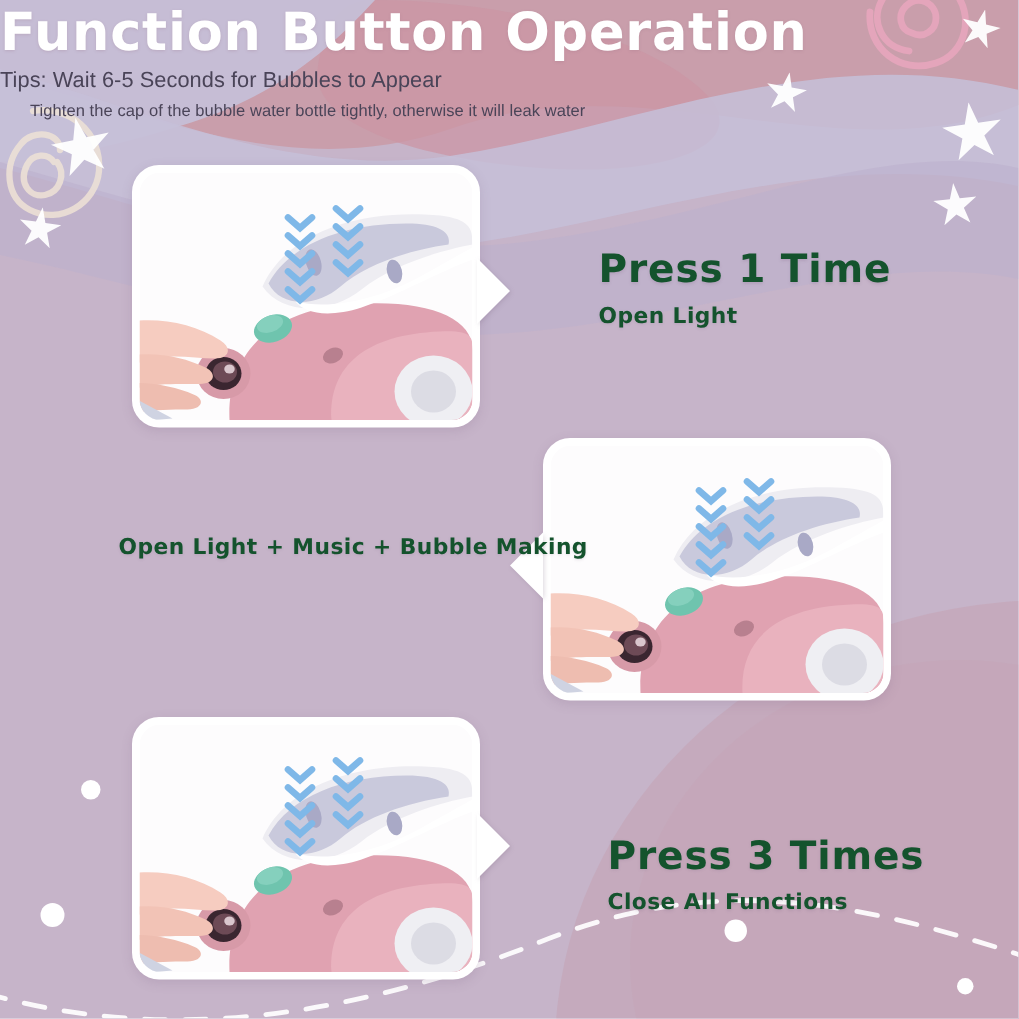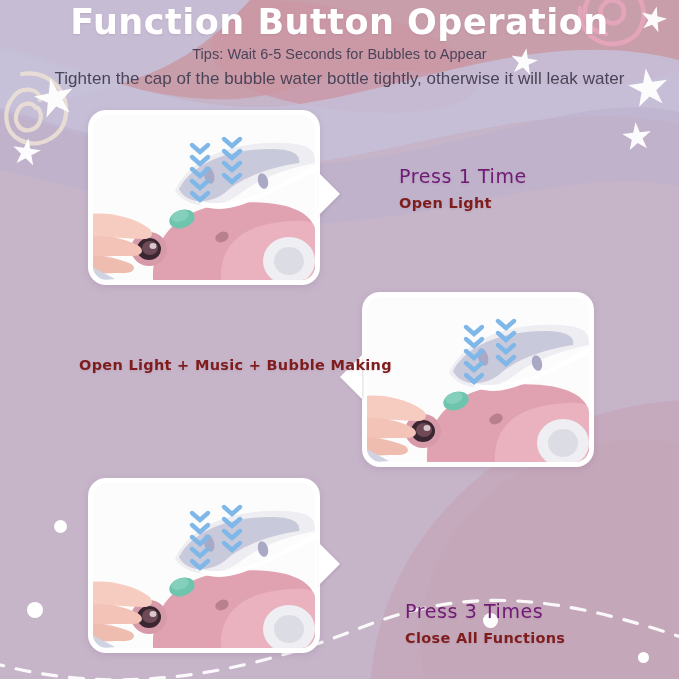--- a/index.html
+++ b/index.html
@@ -28,21 +28,20 @@
     height: 679px;
     pointer-events: none;
   }
 
   
   .header {
     position: absolute;
     top: 0;
     left: 0;
     width: 679px;
-    text-align: center;
     z-index: 20;
   }
 
   .title {
     margin: 0;
     padding-top: 2px;
     font-family: "DejaVu Sans", sans-serif;
     font-size: 35px;
     font-weight: bold;
     letter-spacing: 0.5px;
@@ -53,21 +52,22 @@
 
   .subtitle {
     margin: 0;
     font-family: "Liberation Sans", sans-serif;
     font-size: 14.5px;
     color: #4a4458;
     line-height: 1.55;
     letter-spacing: 0.05px;
   }
   .subtitle.line2 {
-    font-size: 17px;
+    font-size: 11px;
+    padding-left: 20px;
   }
 
   
   .photo-card {
     position: absolute;
     border-radius: 18px;
     background: #ffffff;
     box-shadow: 0 2px 7px rgba(120,95,125,0.18);
     overflow: hidden;
     z-index: 14;
@@ -104,41 +104,41 @@
   }
   .arrow1 { left: 318px; top: 172px; }
   .arrow2 { left: 340px; top: 355px; }
   .arrow3 { left: 318px; top: 542px; }
 
   
   .step-text { position: absolute; z-index: 20; }
   .step-head {
     margin: 0;
     font-family: "DejaVu Sans", sans-serif;
-    font-size: 19px;
-    font-weight: normal;
-    color: #701a75;
+    font-size: 26px;
+    font-weight: bold;
+    color: #14532d;
     letter-spacing: 0.6px;
     line-height: 1.2;
     text-shadow: 0 1px 2px rgba(130,105,135,0.22);
   }
   .step-sub {
     margin: 6px 0 0 0;
     font-family: "DejaVu Sans", sans-serif;
     font-size: 14.5px;
     font-weight: bold;
-    color: #7f1d1d;
+    color: #14532d;
     letter-spacing: 0.3px;
     line-height: 1.25;
     text-shadow: 0 1px 2px rgba(130,105,135,0.2);
   }
 
   .text1 { left: 399px; top: 165px; }
   .text2 { left: 79px;  top: 350px; }
-  .text3 { left: 405px; top: 556px; margin-top: 44px; }
+  .text3 { left: 405px; top: 556px; }
 
   
   .star {
     position: absolute;
     background: #ffffff;
     clip-path: polygon(50% 0%, 61% 35%, 98% 35%, 68% 57%, 79% 91%,
                        50% 70%, 21% 91%, 32% 57%, 2% 35%, 39% 35%);
     opacity: 0.95;
     z-index: 6;
   }

